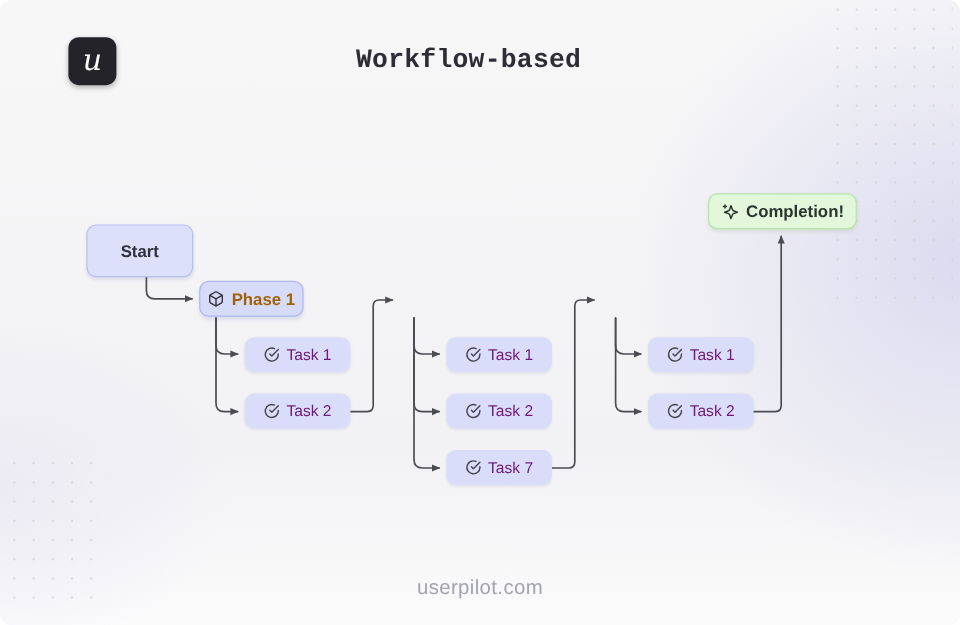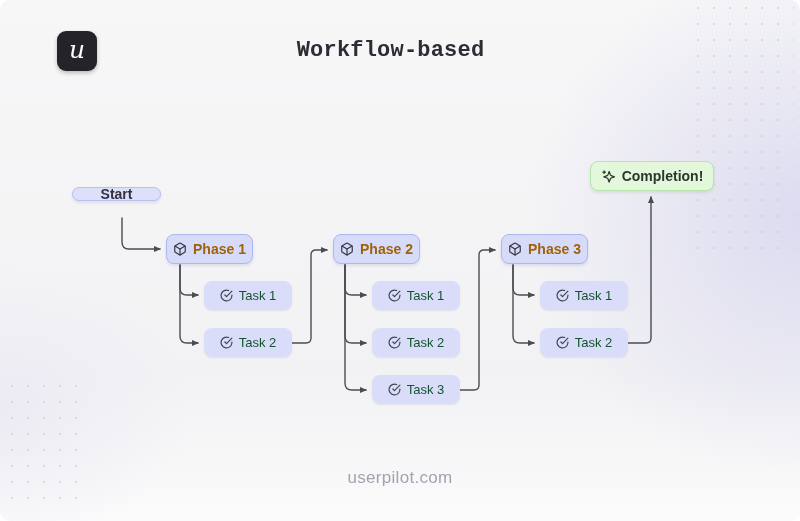--- a/index.html
+++ b/index.html
@@ -33,21 +33,21 @@
   }
   .logo span{
     color:#fafafa;font-family:"DejaVu Serif",serif;font-style:italic;
     font-size:25px;line-height:1;transform:translateY(-2px);
   }
   .title{
     position:absolute;left:0;top:38px;width:781px;text-align:center;
     font-size:22px;font-weight:bold;letter-spacing:.2px;color:#2e2d36;font-family:Liberation Mono, monospace;
   }
   .watermark{
-    position:absolute;left:0;top:468px;width:800px;text-align:center;
+    position:absolute;left:0;top:480px;width:800px;text-align:center;
     font-size:17px;color:#a2a3af;letter-spacing:.3px;
   }
 
   .wires{position:absolute;left:0;top:0;}
 
   .node{
     position:absolute;box-sizing:border-box;
     display:flex;align-items:center;justify-content:center;gap:6px;
     border-radius:8px;
   }
@@ -57,21 +57,21 @@
     font-weight:bold;font-size:14px;color:#32313c;
     box-shadow:0 2px 3px rgba(80,90,160,.14);
   }
   .phase{
     background:#d6dbfa;border:1px solid #aeb7ee;
     font-weight:bold;font-size:14px;color:#a16207;
     box-shadow:0 2px 3px rgba(80,90,160,.14);
   }
   .task{
     background:#d9ddfa;border:1px solid #d9ddfa;
-    font-size:13px;color:#14532d;
+    font-size:13px;color:#701a75;
     box-shadow:0 1px 2px rgba(80,90,160,.10);
   }
   .completion{
     background:#e3f8db;border:1px solid #b6e4a9;
     font-weight:bold;font-size:14px;color:#2d3530;
     box-shadow:0 2px 3px rgba(110,160,90,.16);
   }
 </style>
 </head>
 <body>
@@ -101,21 +101,21 @@
       <path d="M345 265 V288 Q345 295 352 295 H366" marker-end="url(#arr)"></path>
       <path d="M345 265 V336 Q345 343 352 343 H366" marker-end="url(#arr)"></path>
       <path d="M345 265 V383 Q345 390 352 390 H366" marker-end="url(#arr)"></path>
       <path d="M460 390 H474 Q479 390 479 385 V255 Q479 250 484 250 H495" marker-end="url(#arr)"></path>
       <path d="M513 265 V288 Q513 295 520 295 H534" marker-end="url(#arr)"></path>
       <path d="M513 265 V336 Q513 343 520 343 H534" marker-end="url(#arr)"></path>
       <path d="M628 343 H646 Q651 343 651 338 V197" marker-end="url(#arr)"></path>
     </g>
   </svg>
 
-  <div class="node start" style="left:72px;top:187px;width:89px;height:14px">
+  <div class="node start" style="left:72px;top:187px;width:89px;height:44px">
     <span>Start</span>
   </div>
 
   <div class="node phase" style="left:166px;top:234px;width:87px;height:30px">
     <svg class="ic" width="14" height="14" viewBox="0 0 24 24" fill="none" stroke="#35343f" stroke-width="2" stroke-linecap="round" stroke-linejoin="round">
         <path d="M21 16V8a2 2 0 0 0-1-1.73l-7-4a2 2 0 0 0-2 0l-7 4A2 2 0 0 0 3 8v8a2 2 0 0 0 1 1.73l7 4a2 2 0 0 0 2 0l7-4A2 2 0 0 0 21 16z"></path>
         <path d="M3.27 6.96 12 12.01l8.73-5.05"></path>
         <path d="M12 22.08V12"></path>
       </svg>
     <span>Phase 1</span>
@@ -128,58 +128,42 @@
     <span>Task 1</span>
   </div>
   <div class="node task" style="left:204px;top:328px;width:88px;height:29px">
     <svg class="ic" width="13" height="13" viewBox="0 0 24 24" fill="none" stroke="#45444f" stroke-width="2.2" stroke-linecap="round" stroke-linejoin="round">
         <path d="M22 11.08V12a10 10 0 1 1-5.93-9.14"></path>
         <path d="M9 11l3 3L22 4"></path>
       </svg>
     <span>Task 2</span>
   </div>
 
-  <div class="node phase" style="left:333px;top:234px;width:87px;height:30px">
-    <svg class="ic" width="14" height="14" viewBox="0 0 24 24" fill="none" stroke="#35343f" stroke-width="2" stroke-linecap="round" stroke-linejoin="round">
-        <path d="M21 16V8a2 2 0 0 0-1-1.73l-7-4a2 2 0 0 0-2 0l-7 4A2 2 0 0 0 3 8v8a2 2 0 0 0 1 1.73l7 4a2 2 0 0 0 2 0l7-4A2 2 0 0 0 21 16z"></path>
-        <path d="M3.27 6.96 12 12.01l8.73-5.05"></path>
-        <path d="M12 22.08V12"></path>
-      </svg>
-    <span>Phase 2</span>
-  </div>
   <div class="node task" style="left:372px;top:281px;width:88px;height:29px">
     <svg class="ic" width="13" height="13" viewBox="0 0 24 24" fill="none" stroke="#45444f" stroke-width="2.2" stroke-linecap="round" stroke-linejoin="round">
         <path d="M22 11.08V12a10 10 0 1 1-5.93-9.14"></path>
         <path d="M9 11l3 3L22 4"></path>
       </svg>
     <span>Task 1</span>
   </div>
   <div class="node task" style="left:372px;top:328px;width:88px;height:29px">
     <svg class="ic" width="13" height="13" viewBox="0 0 24 24" fill="none" stroke="#45444f" stroke-width="2.2" stroke-linecap="round" stroke-linejoin="round">
         <path d="M22 11.08V12a10 10 0 1 1-5.93-9.14"></path>
         <path d="M9 11l3 3L22 4"></path>
       </svg>
     <span>Task 2</span>
   </div>
   <div class="node task" style="left:372px;top:375px;width:88px;height:29px">
     <svg class="ic" width="13" height="13" viewBox="0 0 24 24" fill="none" stroke="#45444f" stroke-width="2.2" stroke-linecap="round" stroke-linejoin="round">
         <path d="M22 11.08V12a10 10 0 1 1-5.93-9.14"></path>
         <path d="M9 11l3 3L22 4"></path>
       </svg>
-    <span>Task 3</span>
+    <span>Task 7</span>
   </div>
 
-  <div class="node phase" style="left:501px;top:234px;width:87px;height:30px">
-    <svg class="ic" width="14" height="14" viewBox="0 0 24 24" fill="none" stroke="#35343f" stroke-width="2" stroke-linecap="round" stroke-linejoin="round">
-        <path d="M21 16V8a2 2 0 0 0-1-1.73l-7-4a2 2 0 0 0-2 0l-7 4A2 2 0 0 0 3 8v8a2 2 0 0 0 1 1.73l7 4a2 2 0 0 0 2 0l7-4A2 2 0 0 0 21 16z"></path>
-        <path d="M3.27 6.96 12 12.01l8.73-5.05"></path>
-        <path d="M12 22.08V12"></path>
-      </svg>
-    <span>Phase 3</span>
-  </div>
   <div class="node task" style="left:540px;top:281px;width:88px;height:29px">
     <svg class="ic" width="13" height="13" viewBox="0 0 24 24" fill="none" stroke="#45444f" stroke-width="2.2" stroke-linecap="round" stroke-linejoin="round">
         <path d="M22 11.08V12a10 10 0 1 1-5.93-9.14"></path>
         <path d="M9 11l3 3L22 4"></path>
       </svg>
     <span>Task 1</span>
   </div>
   <div class="node task" style="left:540px;top:328px;width:88px;height:29px">
     <svg class="ic" width="13" height="13" viewBox="0 0 24 24" fill="none" stroke="#45444f" stroke-width="2.2" stroke-linecap="round" stroke-linejoin="round">
         <path d="M22 11.08V12a10 10 0 1 1-5.93-9.14"></path>

